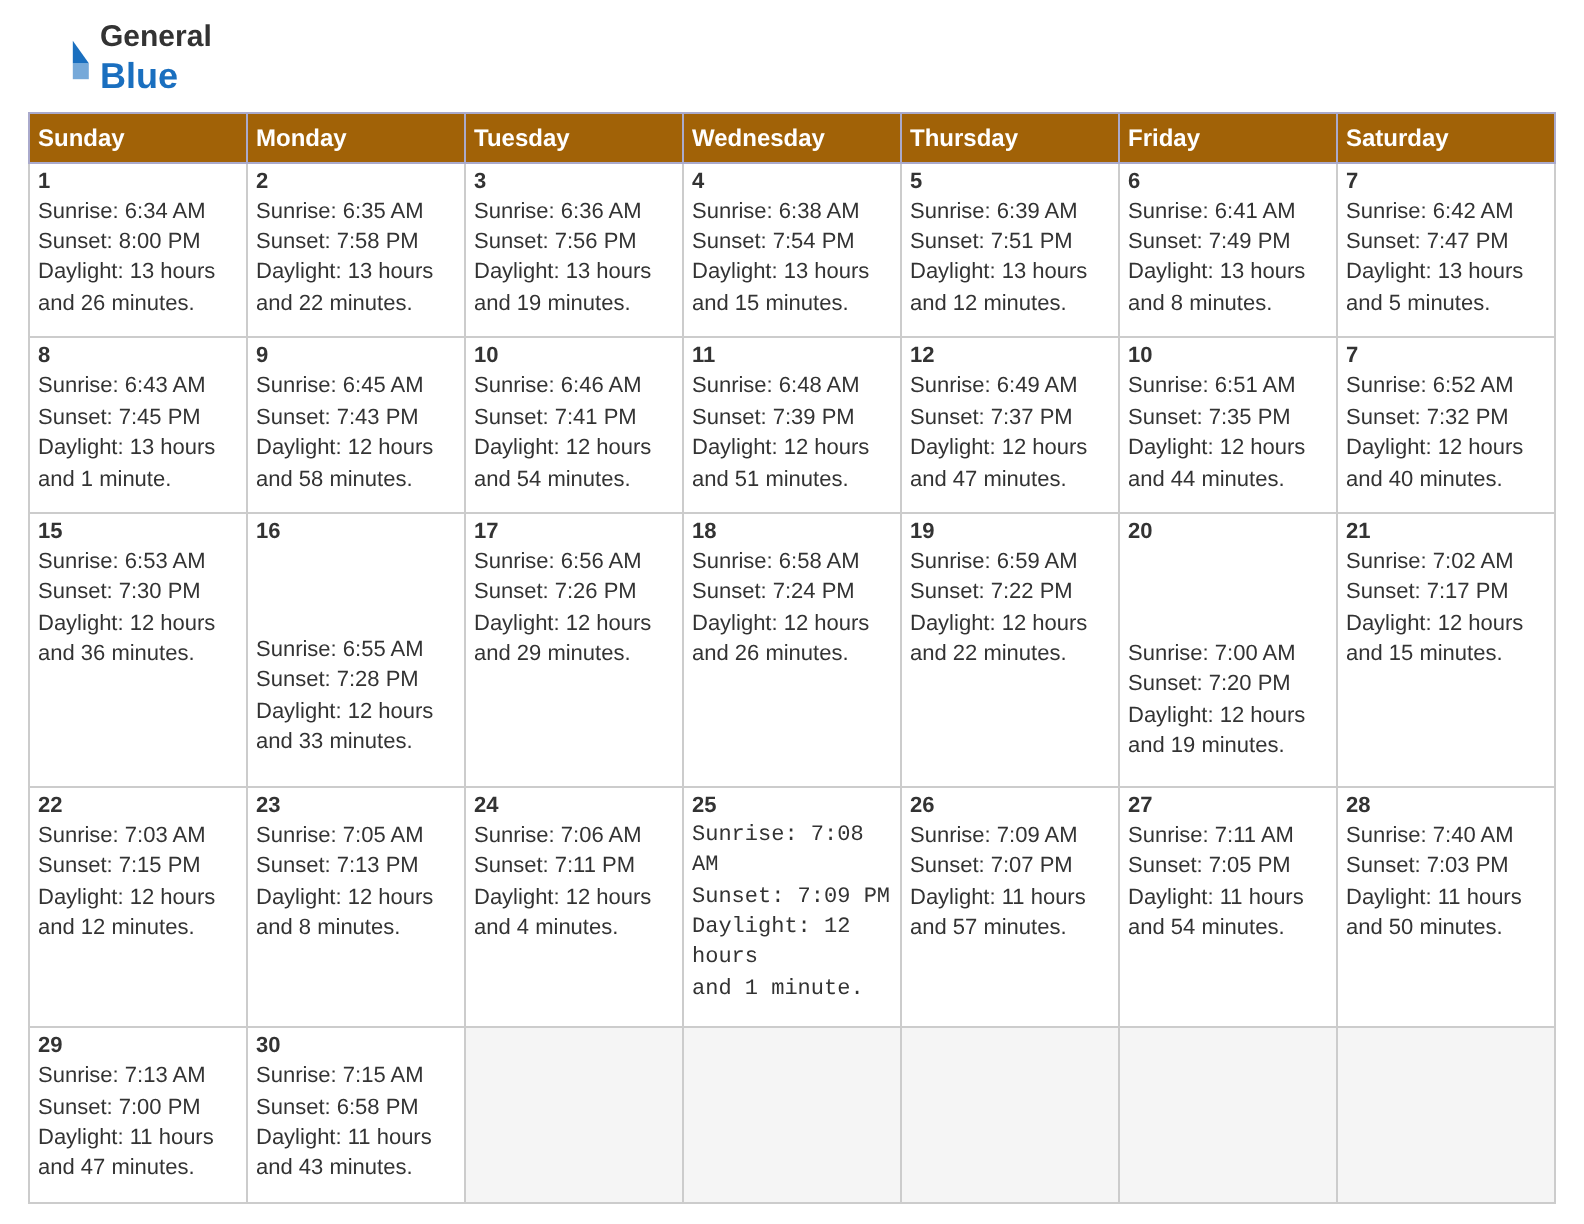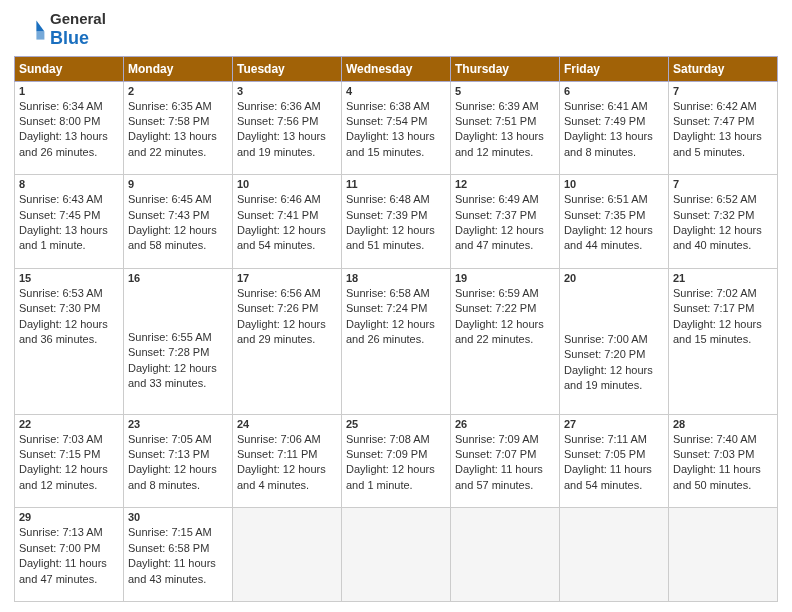--- a/index.html
+++ b/index.html
@@ -288,21 +288,21 @@
           </td>
           <td>
             <span class="day-num">24</span>
             <div class="day-info" style="white-space: pre-line;">Sunrise: 7:06 AM
 Sunset: 7:11 PM
 Daylight: 12 hours
 and 4 minutes.</div>
           </td>
           <td>
             <span class="day-num">25</span>
-            <div class="day-info" style="white-space: pre-line;">Sunrise: 7:08 AM
+            <div class="day-info" style="white-space: pre-line; font-family: Liberation Mono, monospace;">Sunrise: 7:08 AM
 Sunset: 7:09 PM
 Daylight: 12 hours
 and 1 minute.</div>
           </td>
           <td>
             <span class="day-num">26</span>
             <div class="day-info" style="white-space: pre-line;">Sunrise: 7:09 AM
 Sunset: 7:07 PM
 Daylight: 11 hours
 and 57 minutes.</div>

